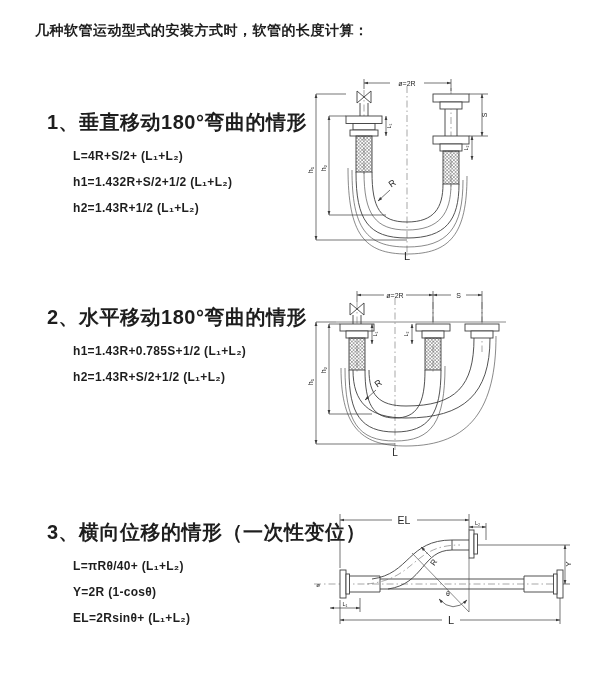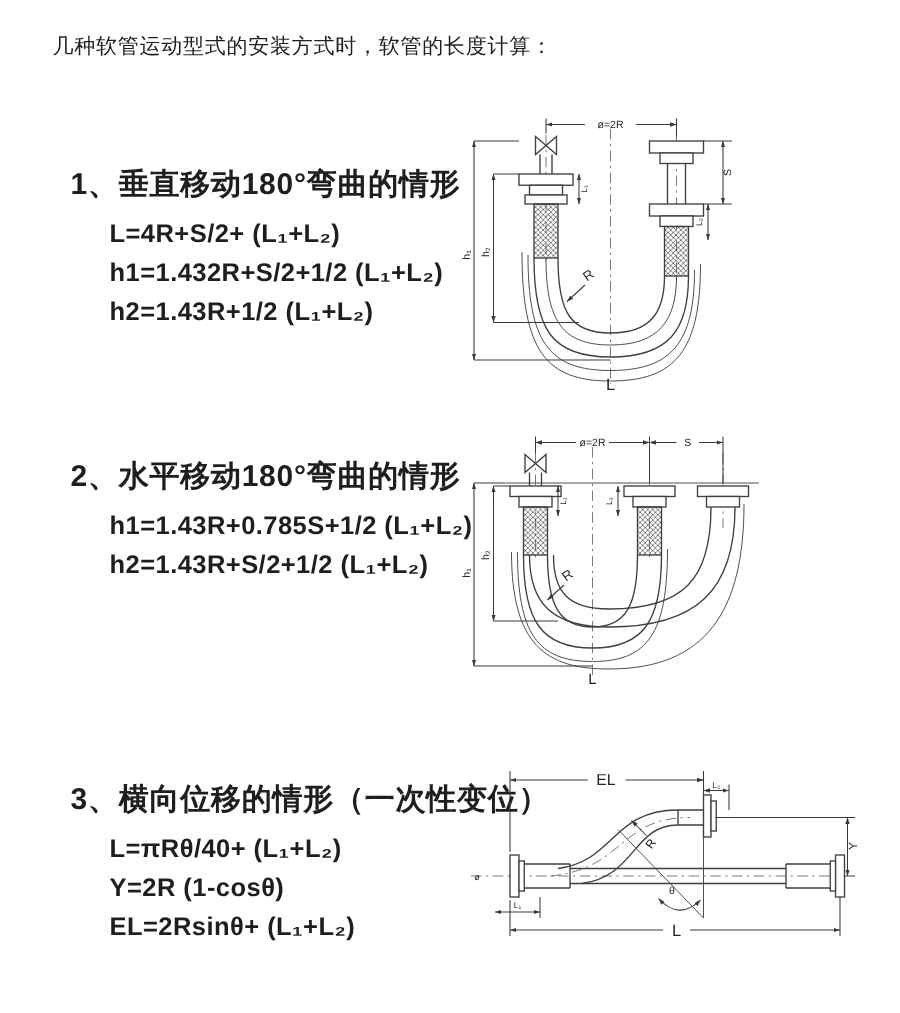--- a/index.html
+++ b/index.html
@@ -1,26 +1,26 @@
 <!DOCTYPE html>
 <html><head>
 <meta charset="utf-8">
 <style>
   html,body{margin:0;padding:0;background:#ffffff;}
   .page{
     position:relative;width:600px;height:675px;background:#ffffff;overflow:hidden;
     font-family:"Liberation Sans","DejaVu Sans",sans-serif;color:#1e1e1e;
   }
   .doc-title{
-    position:absolute;left:35px;top:22px;font-size:14px;font-weight:normal;
+    position:absolute;left:35px;top:22px;font-size:14px;font-weight:bold;
     letter-spacing:0.5px;white-space:nowrap;
   }
   .section{position:absolute;left:47px;}
   .sec-heading{font-size:20px;font-weight:bold;letter-spacing:0.5px;white-space:nowrap;}
-  .formulas{margin:7px 0 0 26px;font-size:17px;line-height:26px;font-weight:bold;letter-spacing:0.3px;}
+  .formulas{margin:7px 0 0 26px;font-size:12px;line-height:26px;font-weight:bold;letter-spacing:0.3px;}
   .formulas div{white-space:nowrap;}
   .diagram{position:absolute;}
   svg{display:block;}
   svg text{font-family:"Liberation Sans","DejaVu Sans",sans-serif;fill:#242424;}
   .ln{stroke:#3f3f3f;stroke-width:0.9;fill:none;}
   .thin{stroke:#4a4a4a;stroke-width:0.65;fill:none;}
   .dim{stroke:#3a3a3a;stroke-width:0.7;fill:none;}
   .cl{stroke:#6b6b6b;stroke-width:0.6;fill:none;stroke-dasharray:7 3 1.5 3;}
   .fit{fill:#ffffff;stroke:#3f3f3f;stroke-width:0.9;}
   .braid{fill:url(#braid);stroke:#3f3f3f;stroke-width:0.9;}

